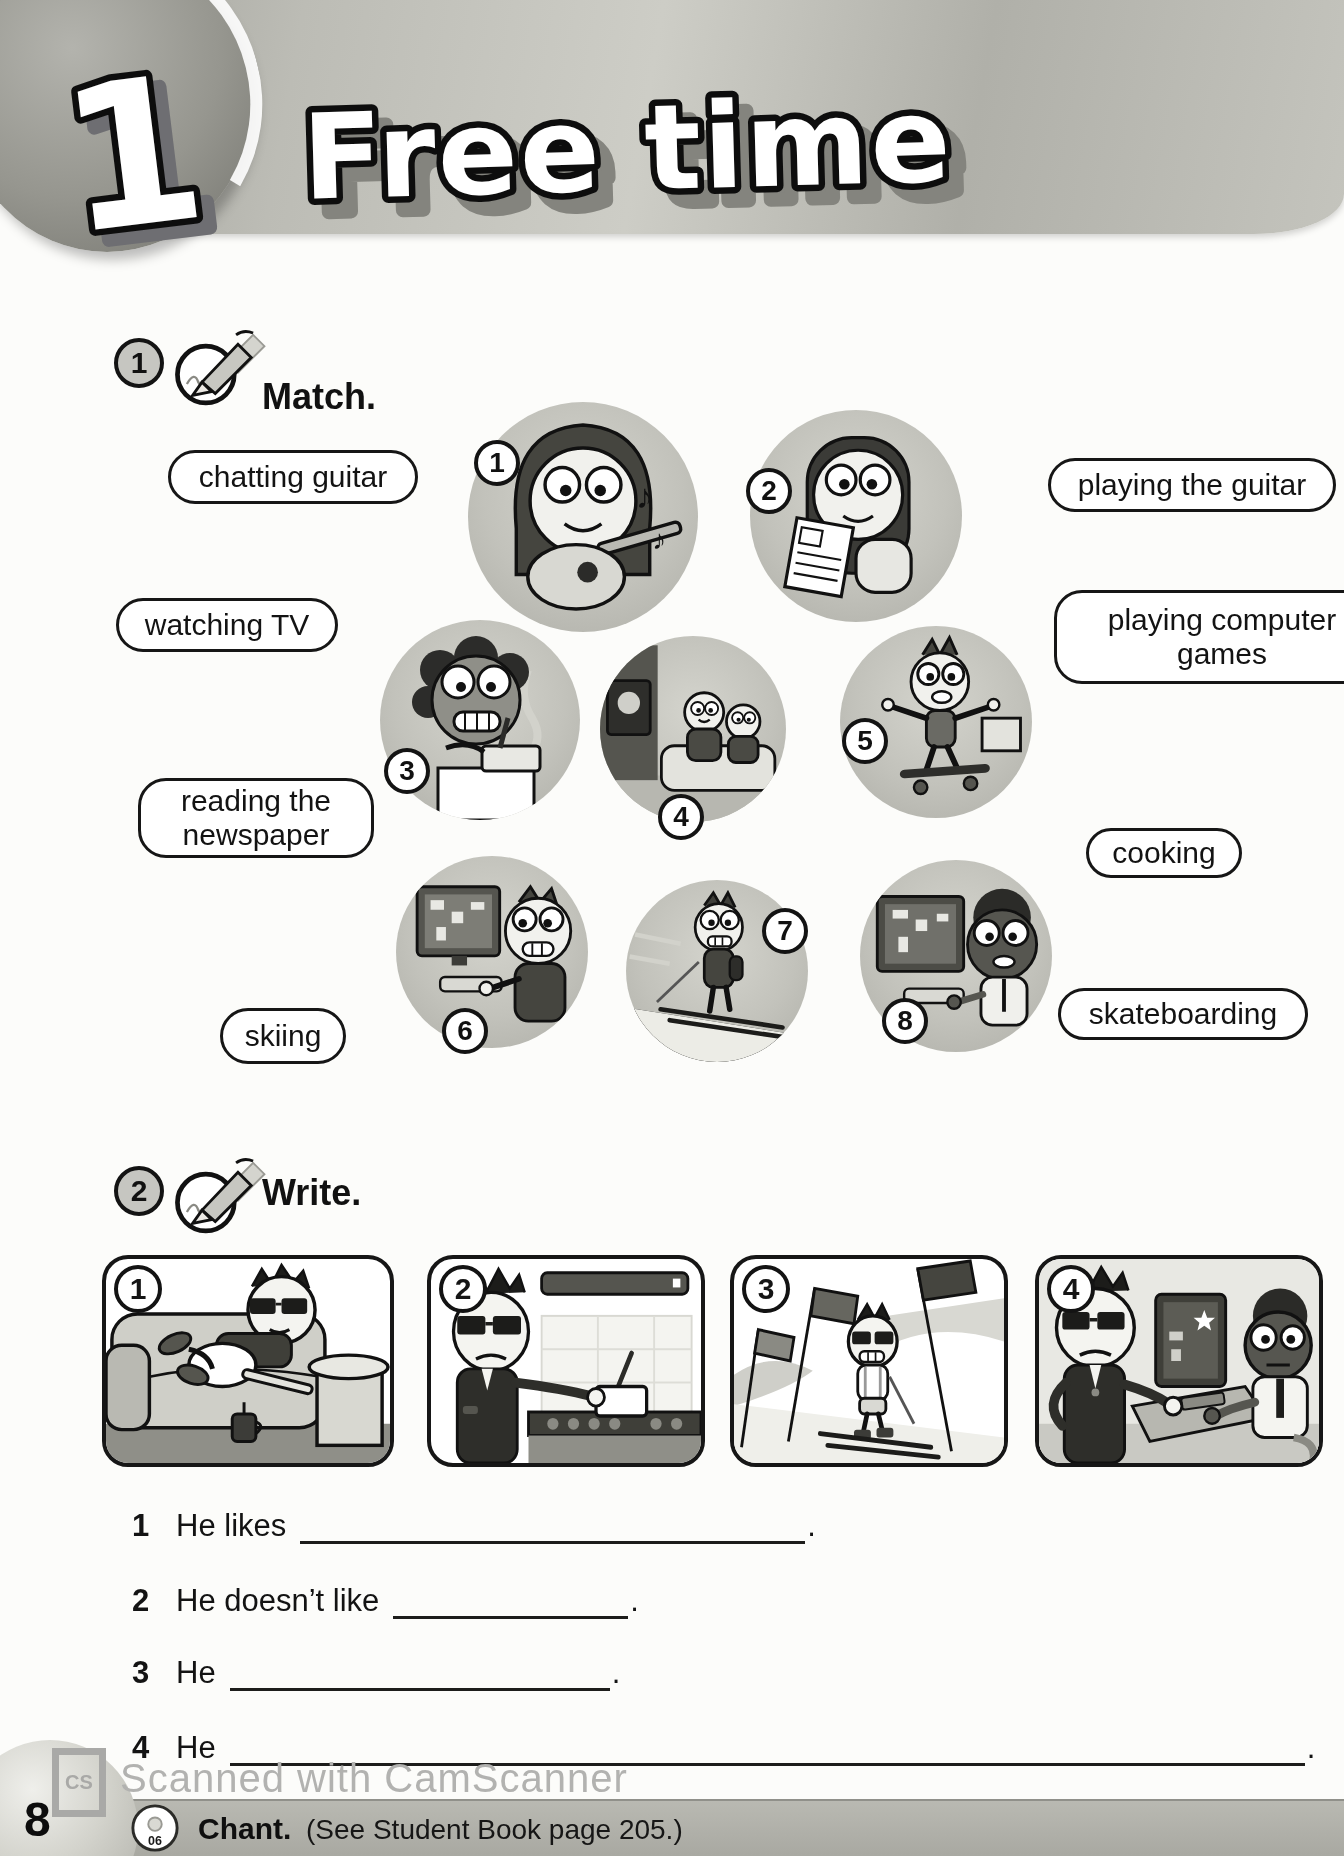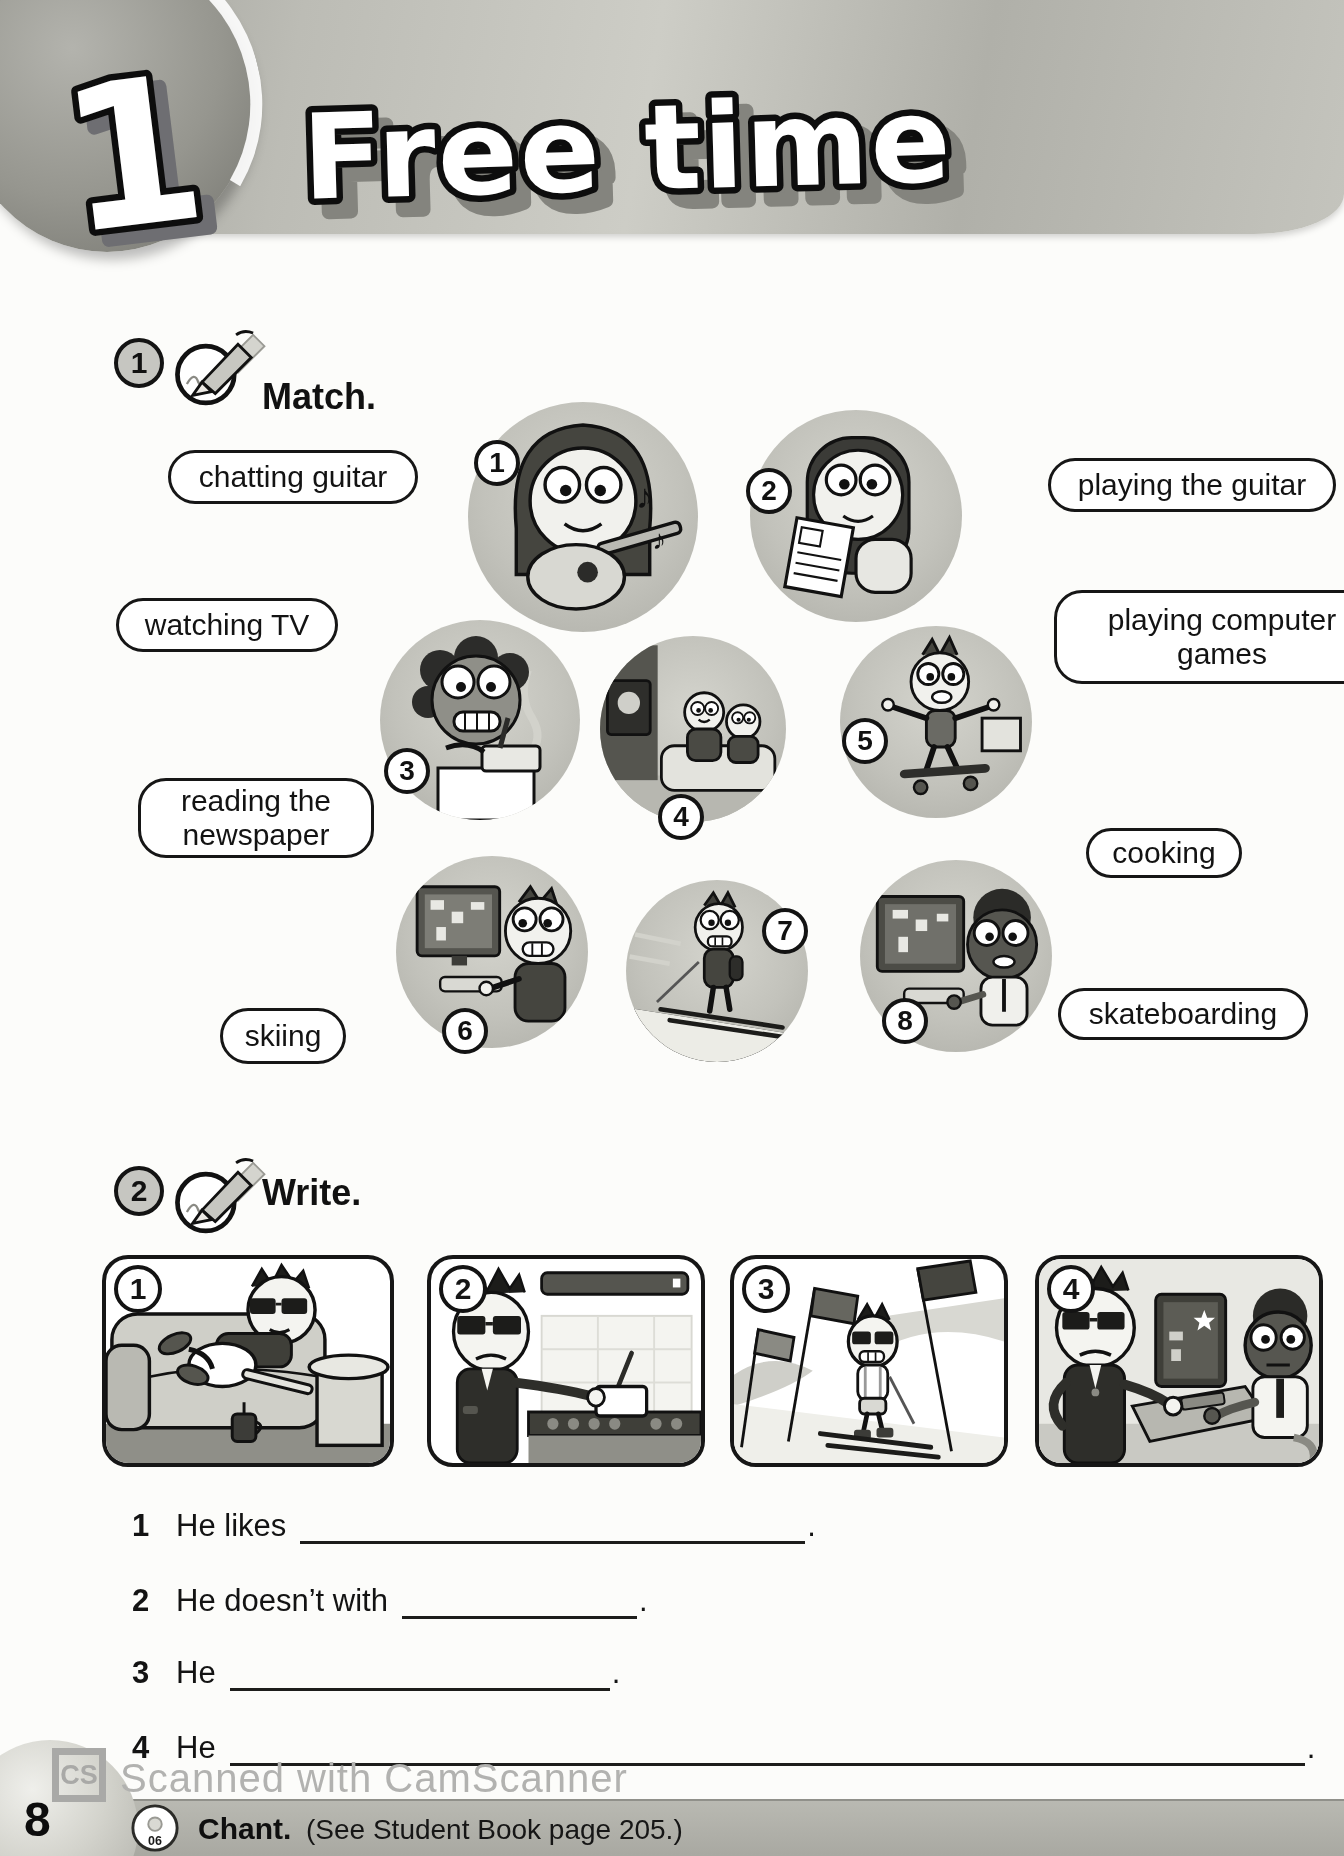--- a/index.html
+++ b/index.html
@@ -83,22 +83,22 @@
   .bottom-bar{
     position:absolute;left:48px;top:1799px;width:1296px;height:57px;
     background:linear-gradient(#b9b9b2,#a8a8a1);
     border-top-left-radius:60px 44px;border-top:2px solid #90908a;z-index:1;
   }
   .cd-icon{position:absolute;left:130px;top:1803px;width:50px;height:50px;z-index:2;}
   .chant-label{position:absolute;left:198px;top:1812px;font-weight:bold;font-size:30px;color:#0f0f0f;z-index:2;}
   .chant-note{position:absolute;left:306px;top:1814px;font-size:28px;color:#161616;z-index:2;}
   
   .wm-logo{
-    position:absolute;left:52px;top:1748px;width:54px;height:54px;box-sizing:border-box;
-    border:7px solid #a9a9a7;border-radius:0;color:#a9a9a7;font-weight:bold;font-size:27px;
+    position:absolute;left:52px;top:1748px;width:54px;height:69px;box-sizing:border-box;
+    border:7px solid #a9a9a7;border-radius:0;color:#a9a9a7;font-weight:bold;font-size:20px;
     display:flex;align-items:center;justify-content:center;z-index:5;
   }
   .wm-text{position:absolute;left:120px;top:1756px;font-size:40px;color:#b2b2b0;letter-spacing:1px;z-index:5;}
 </style>
 </head>
 <body>
 
 <div class="page">
 
   <div class="banner"></div>
@@ -469,21 +469,21 @@
   </div>
 
   <div class="sentence" style="left:132px;top:1505px;">
     <span class="s-num">1</span>
     <span class="s-stem">He likes</span>
     <span class="s-blank" style="width:505px;"></span>
     <span class="s-period">.</span>
   </div>
   <div class="sentence" style="left:132px;top:1580px;">
     <span class="s-num">2</span>
-    <span class="s-stem">He doesn’t with</span>
+    <span class="s-stem">He doesn’t like</span>
     <span class="s-blank" style="width:235px;"></span>
     <span class="s-period">.</span>
   </div>
   <div class="sentence" style="left:132px;top:1652px;">
     <span class="s-num">3</span>
     <span class="s-stem">He</span>
     <span class="s-blank" style="width:380px;"></span>
     <span class="s-period">.</span>
   </div>
   <div class="sentence" style="left:132px;top:1727px;">

